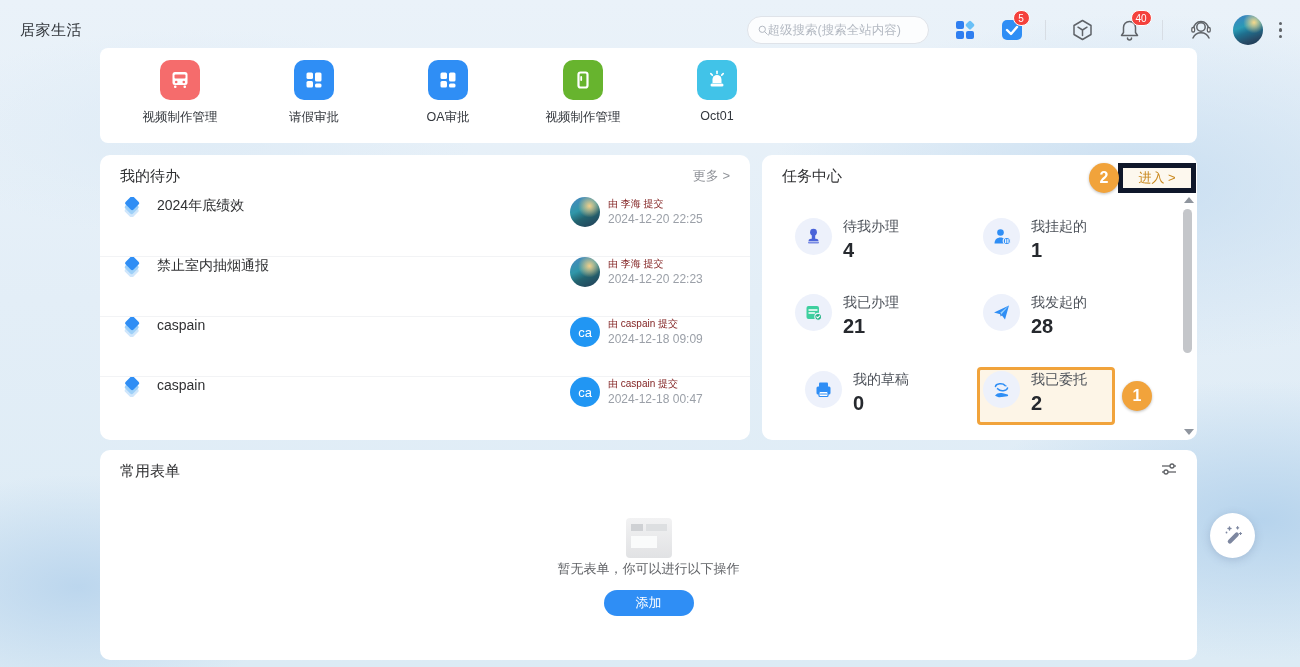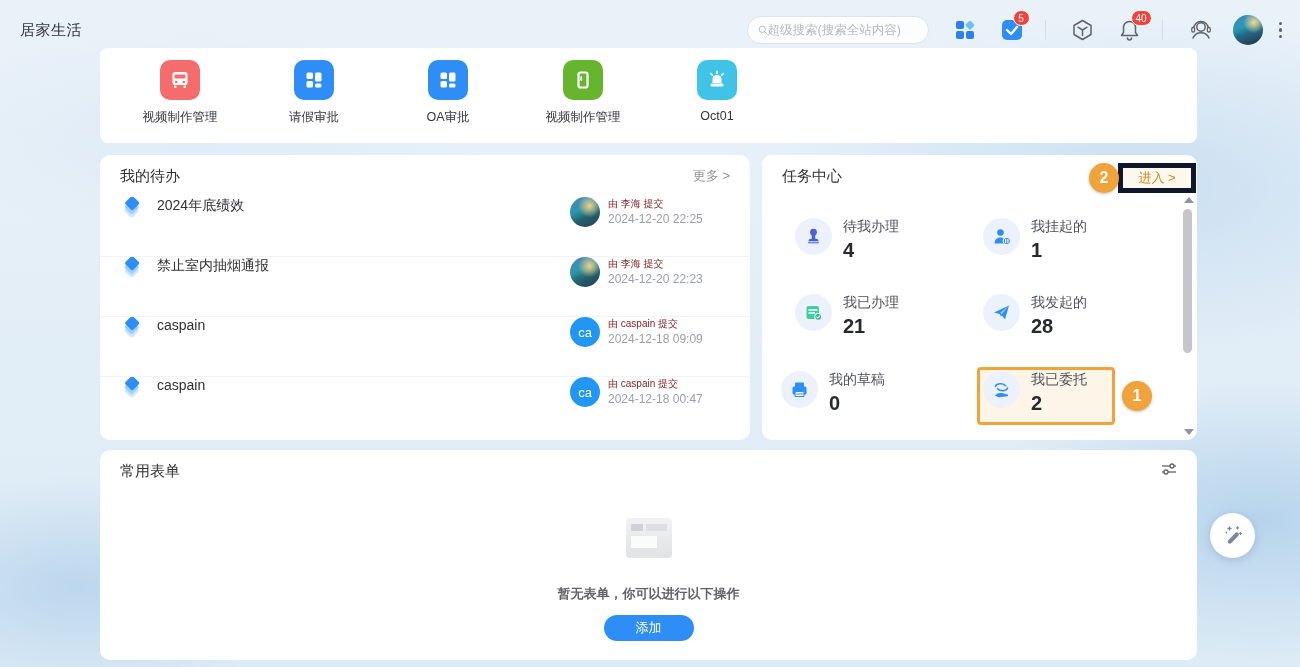--- a/index.html
+++ b/index.html
@@ -106,21 +106,21 @@
     display:flex; align-items:center; justify-content:center; cursor:pointer; z-index:25; }
 
   
   .filter-ic { margin-left:auto; cursor:pointer; }
   .empty-wrap { position:absolute; left:0; top:68px; width:100%; text-align:center; }
   .empty-doc { width:46px; height:40px; margin:0 auto; border-radius:4px; position:relative;
     background:linear-gradient(180deg,#f2f2f3,#e1e2e4); }
   .empty-doc .b1 { position:absolute; left:5px; top:6px; width:12px; height:7px; background:#cfd1d4; }
   .empty-doc .b2 { position:absolute; left:20px; top:6px; width:21px; height:7px; background:#dddfe1; }
   .empty-doc .b3 { position:absolute; left:5px; top:18px; width:26px; height:12px; background:#fafbfb; }
-  .empty-text { margin-top:27px; font-size:13px; color:#606266;font-weight:bold; }
+  .empty-text { margin-top:2px; font-size:13px; color:#606266; }
   .add-btn { margin-top:12px; display:inline-block; width:90px; height:26px; line-height:26px;
     background:#2f8ef5; color:#fff; font-size:13px; border:none; border-radius:13px; cursor:pointer;
     font-family:"Liberation Sans",sans-serif; }
 
   
   .wand-fab { position:absolute; left:1210px; top:513px; width:45px; height:45px; border-radius:50%;
     background:#fff; box-shadow:0 2px 8px rgba(80,100,140,.25);
     display:flex; align-items:center; justify-content:center; cursor:pointer; z-index:20; }
 </style>
 </head>
@@ -386,21 +386,21 @@
         <path d="M9.2 11.5 L17 2.5 L8.2 9.8 Z" fill="#9cd2fb"></path>
         <path d="M8.2 9.8 L8.6 13.6 L9.9 12.4 Z" fill="#1b6fd0"></path>
       </svg>
     </div>
     <div class="stxt">
       <div class="slabel">我发起的</div>
       <div class="svalue">28</div>
     </div>
   </div>
 
-  <div class="stat" style="left:19px; top:216px;">
+  <div class="stat" style="left:43px; top:216px;">
     <div class="icirc">
       <svg width="19" height="19" viewBox="0 0 19 19">
         <rect x="5" y="2.5" width="9" height="5" rx="1" fill="#2f8ef5"></rect>
         <rect x="2.5" y="6.5" width="14" height="8" rx="1.5" fill="#2f8ef5"></rect>
         <rect x="5" y="11.5" width="9" height="5" rx="1" fill="#fff" stroke="#2f8ef5" stroke-width="1.2"></rect>
         <line x1="6.5" y1="14" x2="12.5" y2="14" stroke="#2f8ef5" stroke-width="1.1" stroke-linecap="round"></line>
       </svg>
     </div>
     <div class="stxt">
       <div class="slabel">我的草稿</div>

